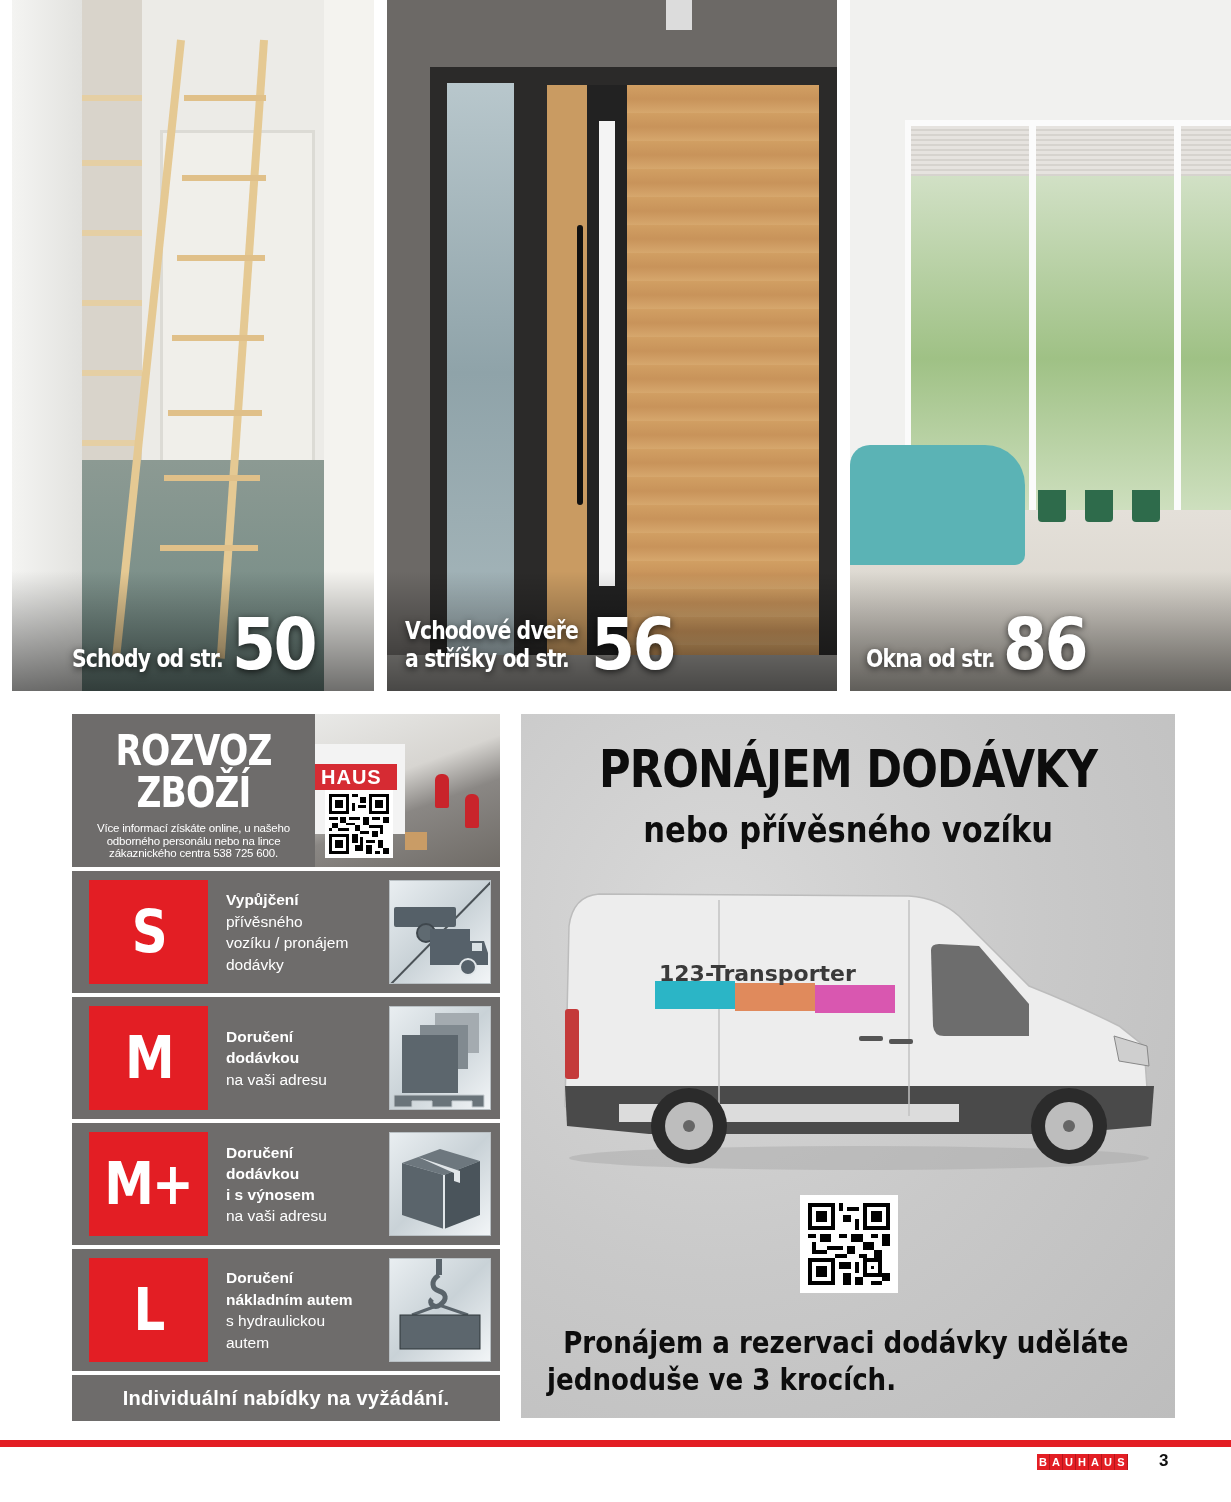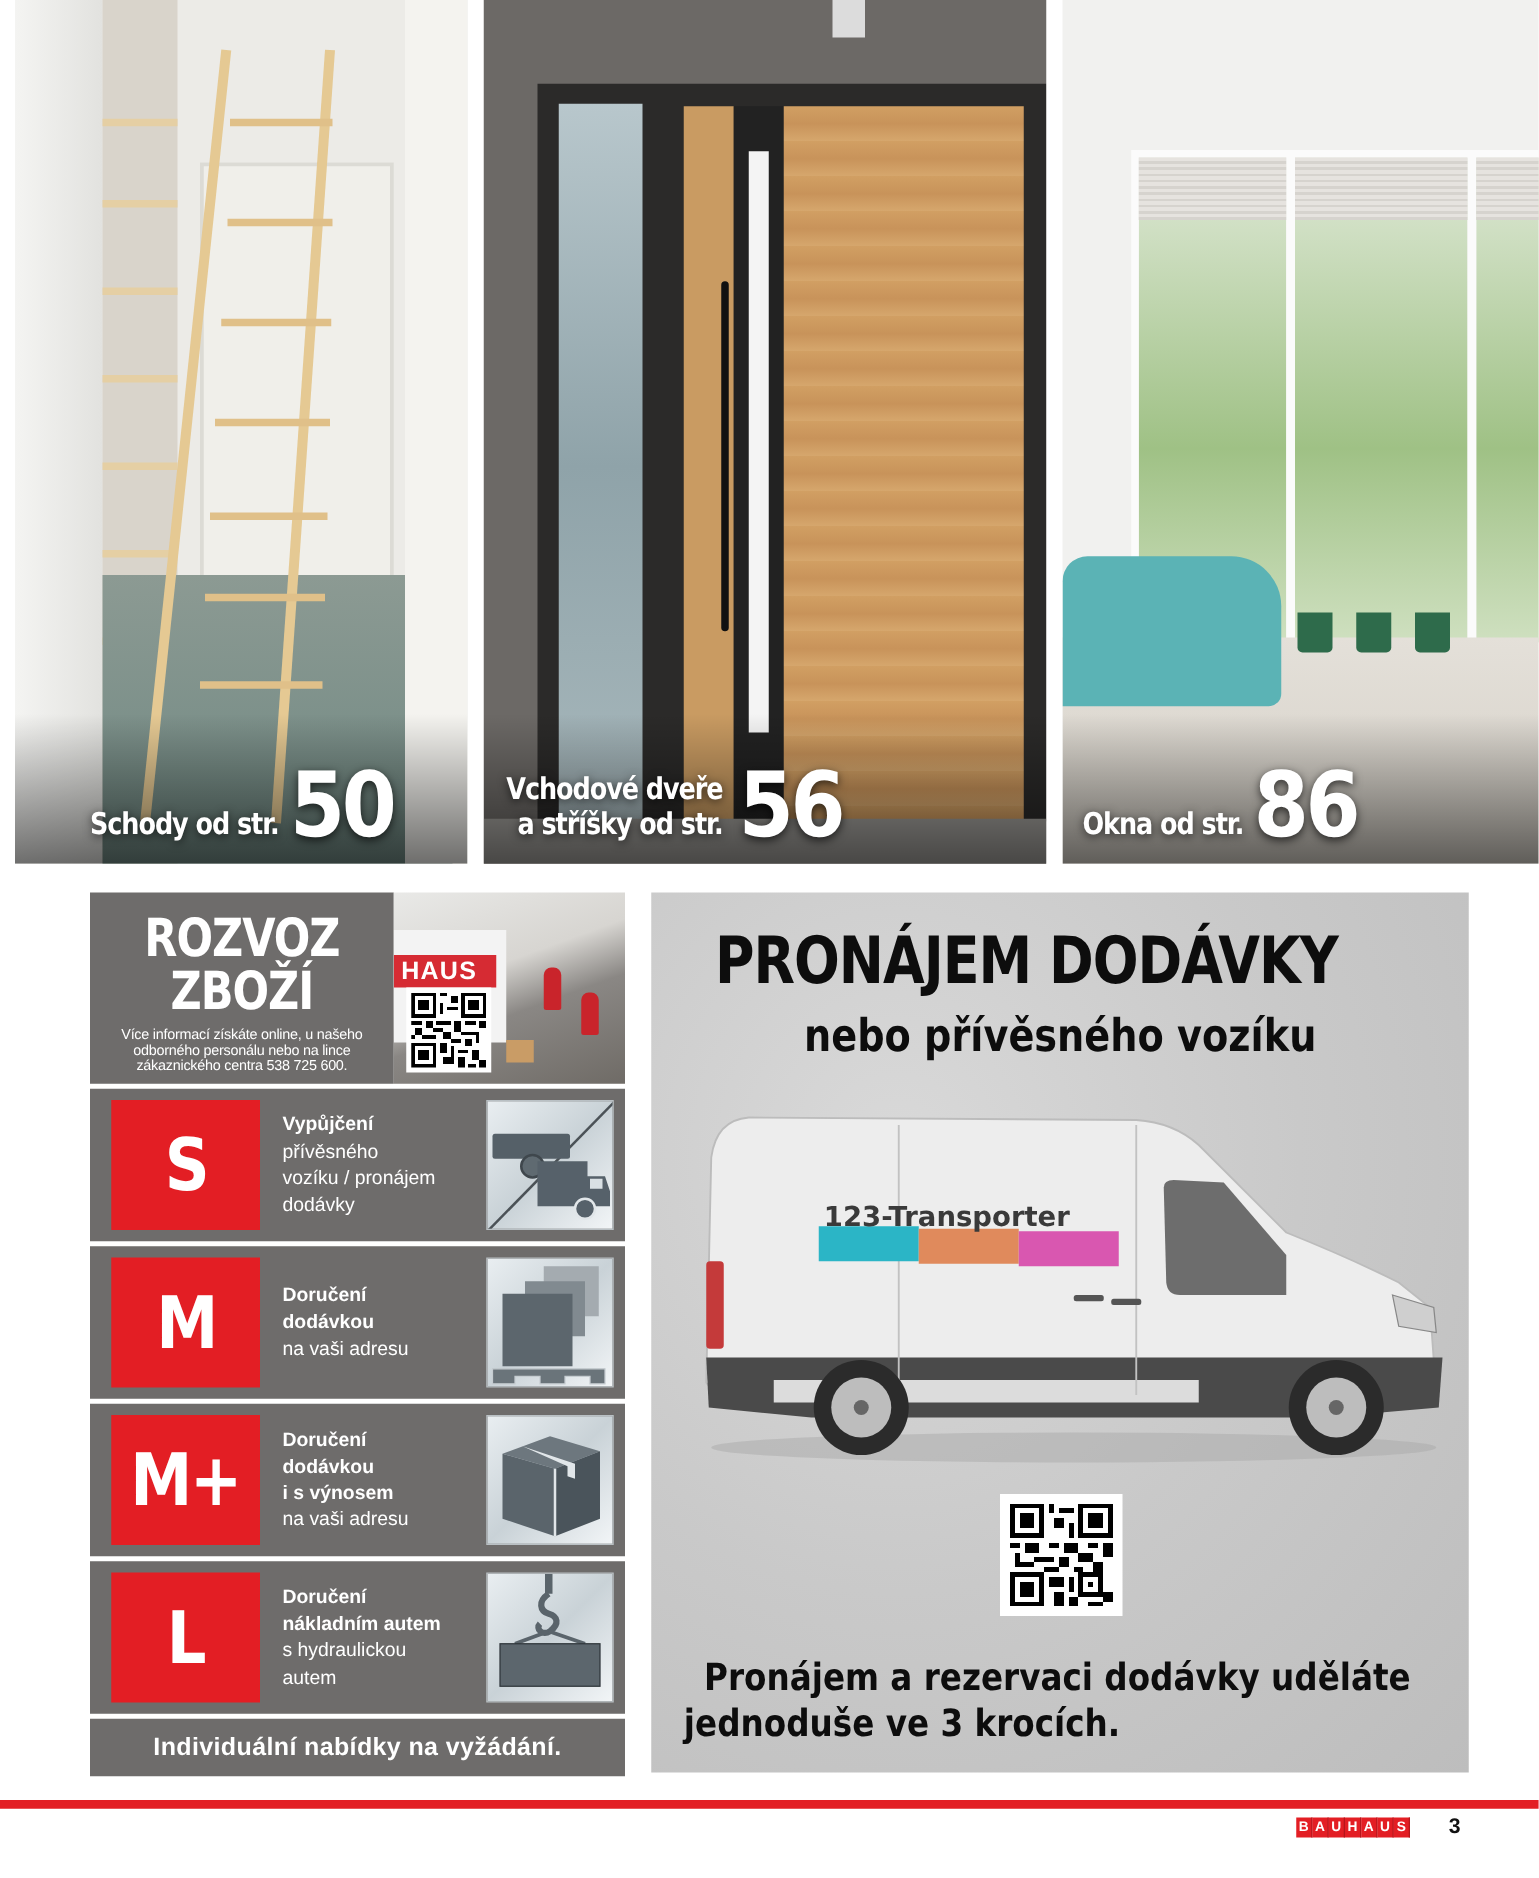--- a/index.html
+++ b/index.html
@@ -1,20 +1,20 @@
 <!DOCTYPE html>
 <html><head>
 <meta charset="utf-8">
 <style>
   * { box-sizing: border-box; margin: 0; padding: 0; }
   body {
     width: 1231px; height: 1502px; background: #ffffff; position: relative; overflow: hidden;
     font-family: "Liberation Sans", "DejaVu Sans", sans-serif;
   }
-  .photo { position: absolute; top: 0; height: 691px; overflow: hidden; text-align: right; }
+  .photo { position: absolute; top: 0; height: 691px; overflow: hidden; }
   .photo .cap {
     position: absolute; left: 0; right: 0; bottom: 0; height: 120px;
     background: linear-gradient(to top, rgba(0,0,0,0.55), rgba(0,0,0,0));
   }
   .photo-label {
     position: absolute; bottom: 14px; color: #fff; display: flex; align-items: flex-end;
     text-shadow: 0 2px 8px rgba(0,0,0,0.7);
   }
   .photo-label .txt {
     font-family: "DejaVu Sans", sans-serif; font-weight: bold; font-size: 24px; line-height: 28px;
@@ -80,21 +80,21 @@
   .dbadge span { display:inline-block; transform: scaleX(0.86); }
   .dtext { width:160px; margin-left:18px; color:#fff; font-size:15.5px; line-height:21.5px; }
   .dtext b { font-weight:bold; display:block; }
   .dtext span { display:block; }
   .dicon { position:absolute; right:9px; top:9px; width:102px; height:104px; background: linear-gradient(135deg,#e9eef1 0%,#c9d2d7 50%,#f2f5f7 100%); border:1px solid #b9c0c4; overflow:hidden; }
   .dfoot { height:46px; margin-top:4px; background:#6e6c6b; color:#fff; font-weight:bold; font-size:20px; line-height:46px; text-align:center; letter-spacing:0.3px; }
 
   
   #rental { position:absolute; left:521px; top:714px; width:654px; height:704px;
     background: radial-gradient(ellipse at 30% 30%, #d9d9d9 0%, #c9c9c9 50%, #bdbdbd 100%); overflow:hidden; }
-  #rental .title { position:absolute; top:26px; left:0; right:0; color:#0d0d0d;
+  #rental .title { position:absolute; top:26px; left:0; right:0; text-align:center; color:#0d0d0d;
     font-family:"DejaVu Sans", sans-serif; font-weight:bold; font-size:52px; line-height:58px; letter-spacing:-1px; }
   #rental .title span { display:inline-block; transform: scaleX(0.83); }
   #rental .subtitle { position:absolute; top:95px; left:0; right:0; text-align:center; color:#0d0d0d;
     font-family:"DejaVu Sans", sans-serif; font-weight:bold; font-size:36px; line-height:42px; }
   #rental .subtitle span { display:inline-block; transform: scaleX(0.85); }
   #rental .van { position:absolute; left:38px; top:172px; width:605px; height:290px; }
   #rental .qr2 { position:absolute; left:279px; top:481px; width:98px; height:98px; }
   #rental .bottom { position:absolute; top:610px; left:0; right:0; text-align:left; color:#0d0d0d;
     font-family:"DejaVu Sans", sans-serif; font-weight:bold; font-size:30px; line-height:37px; }
   #rental .bottom span { display:inline-block; transform: scaleX(0.87); }

